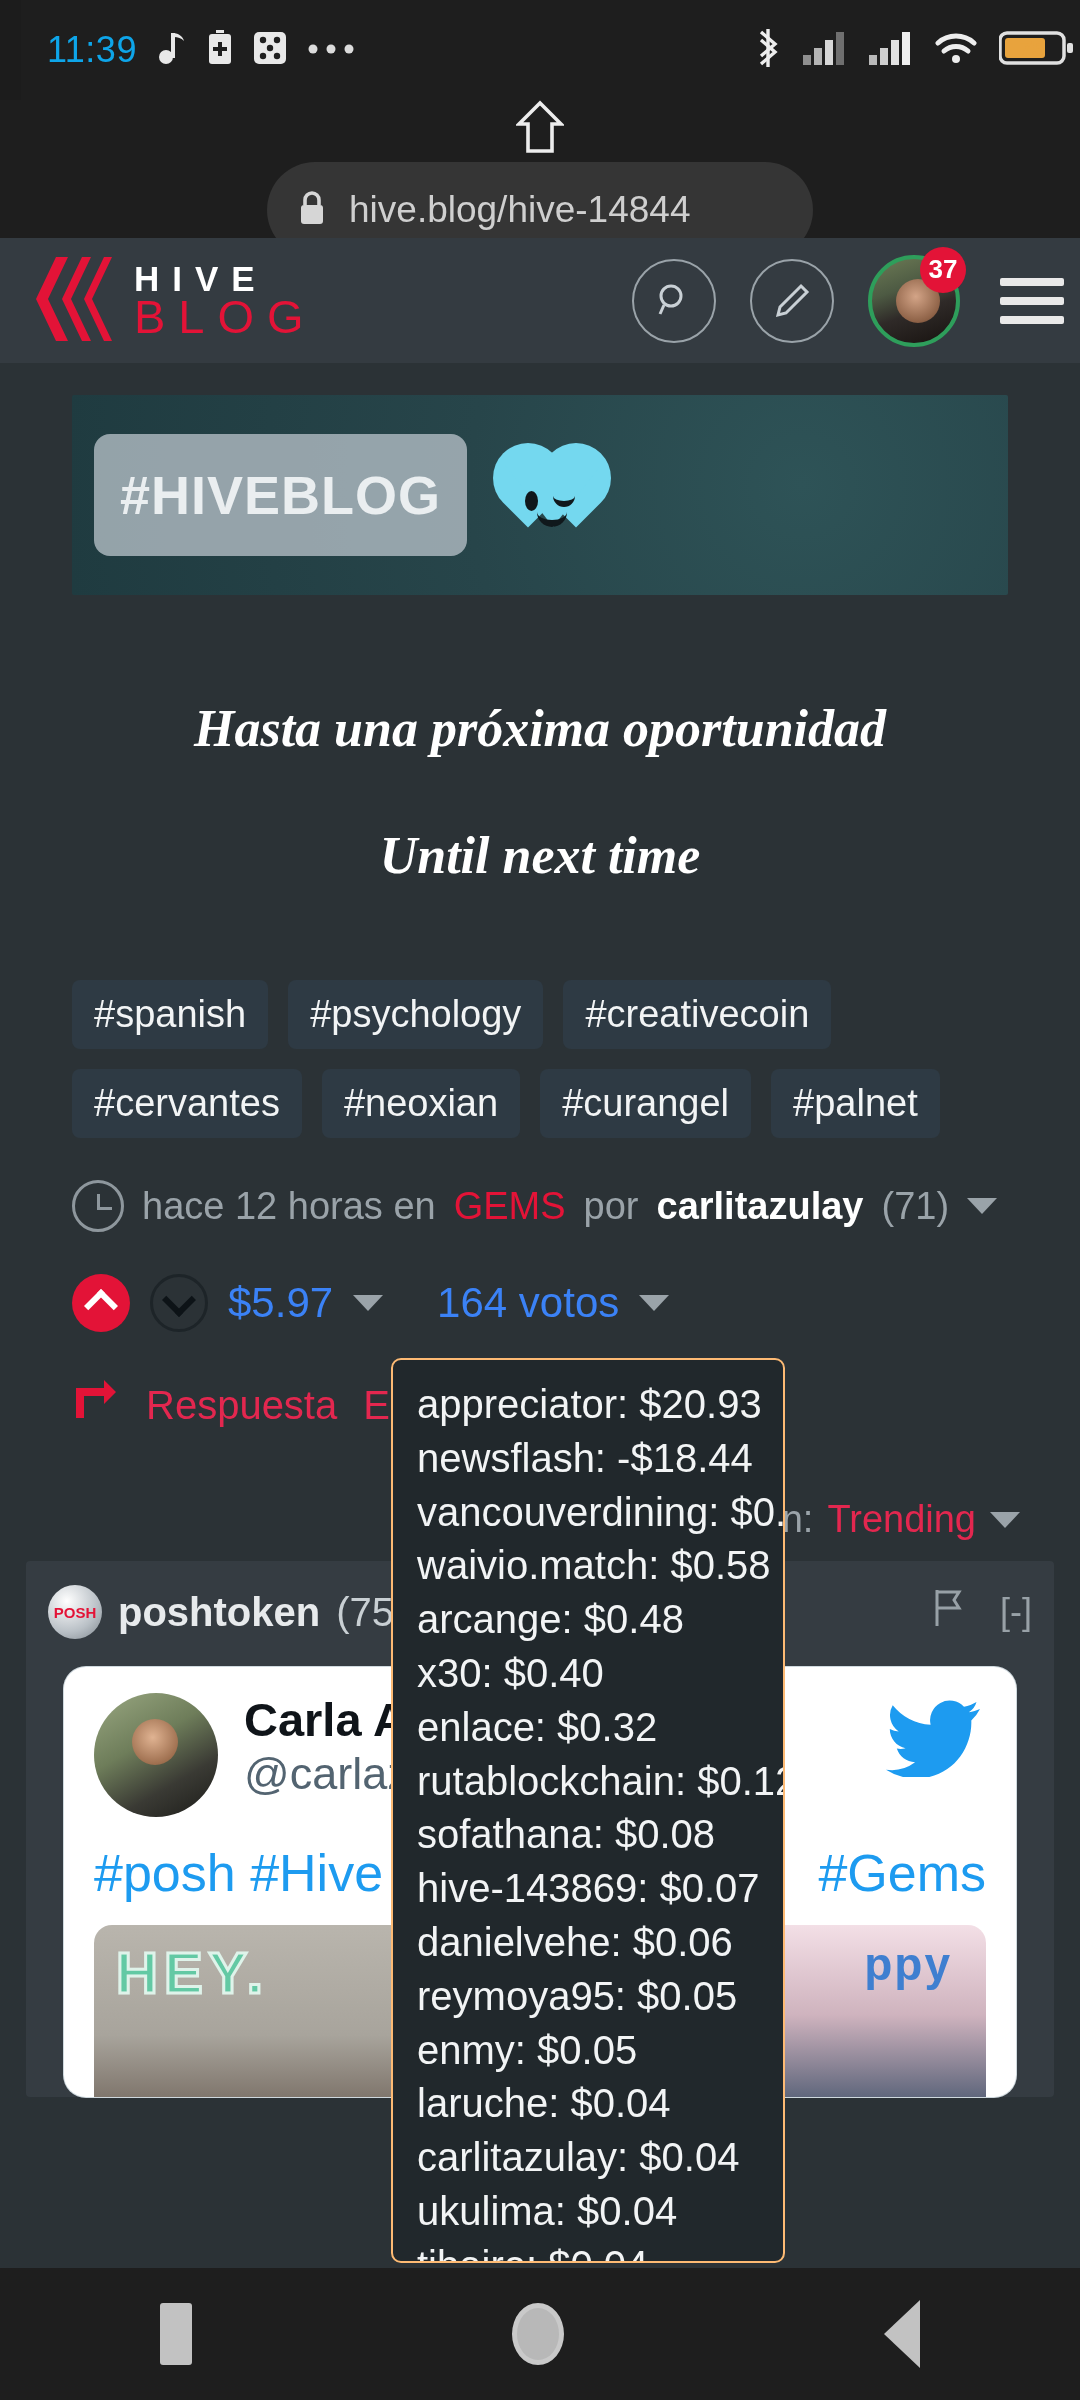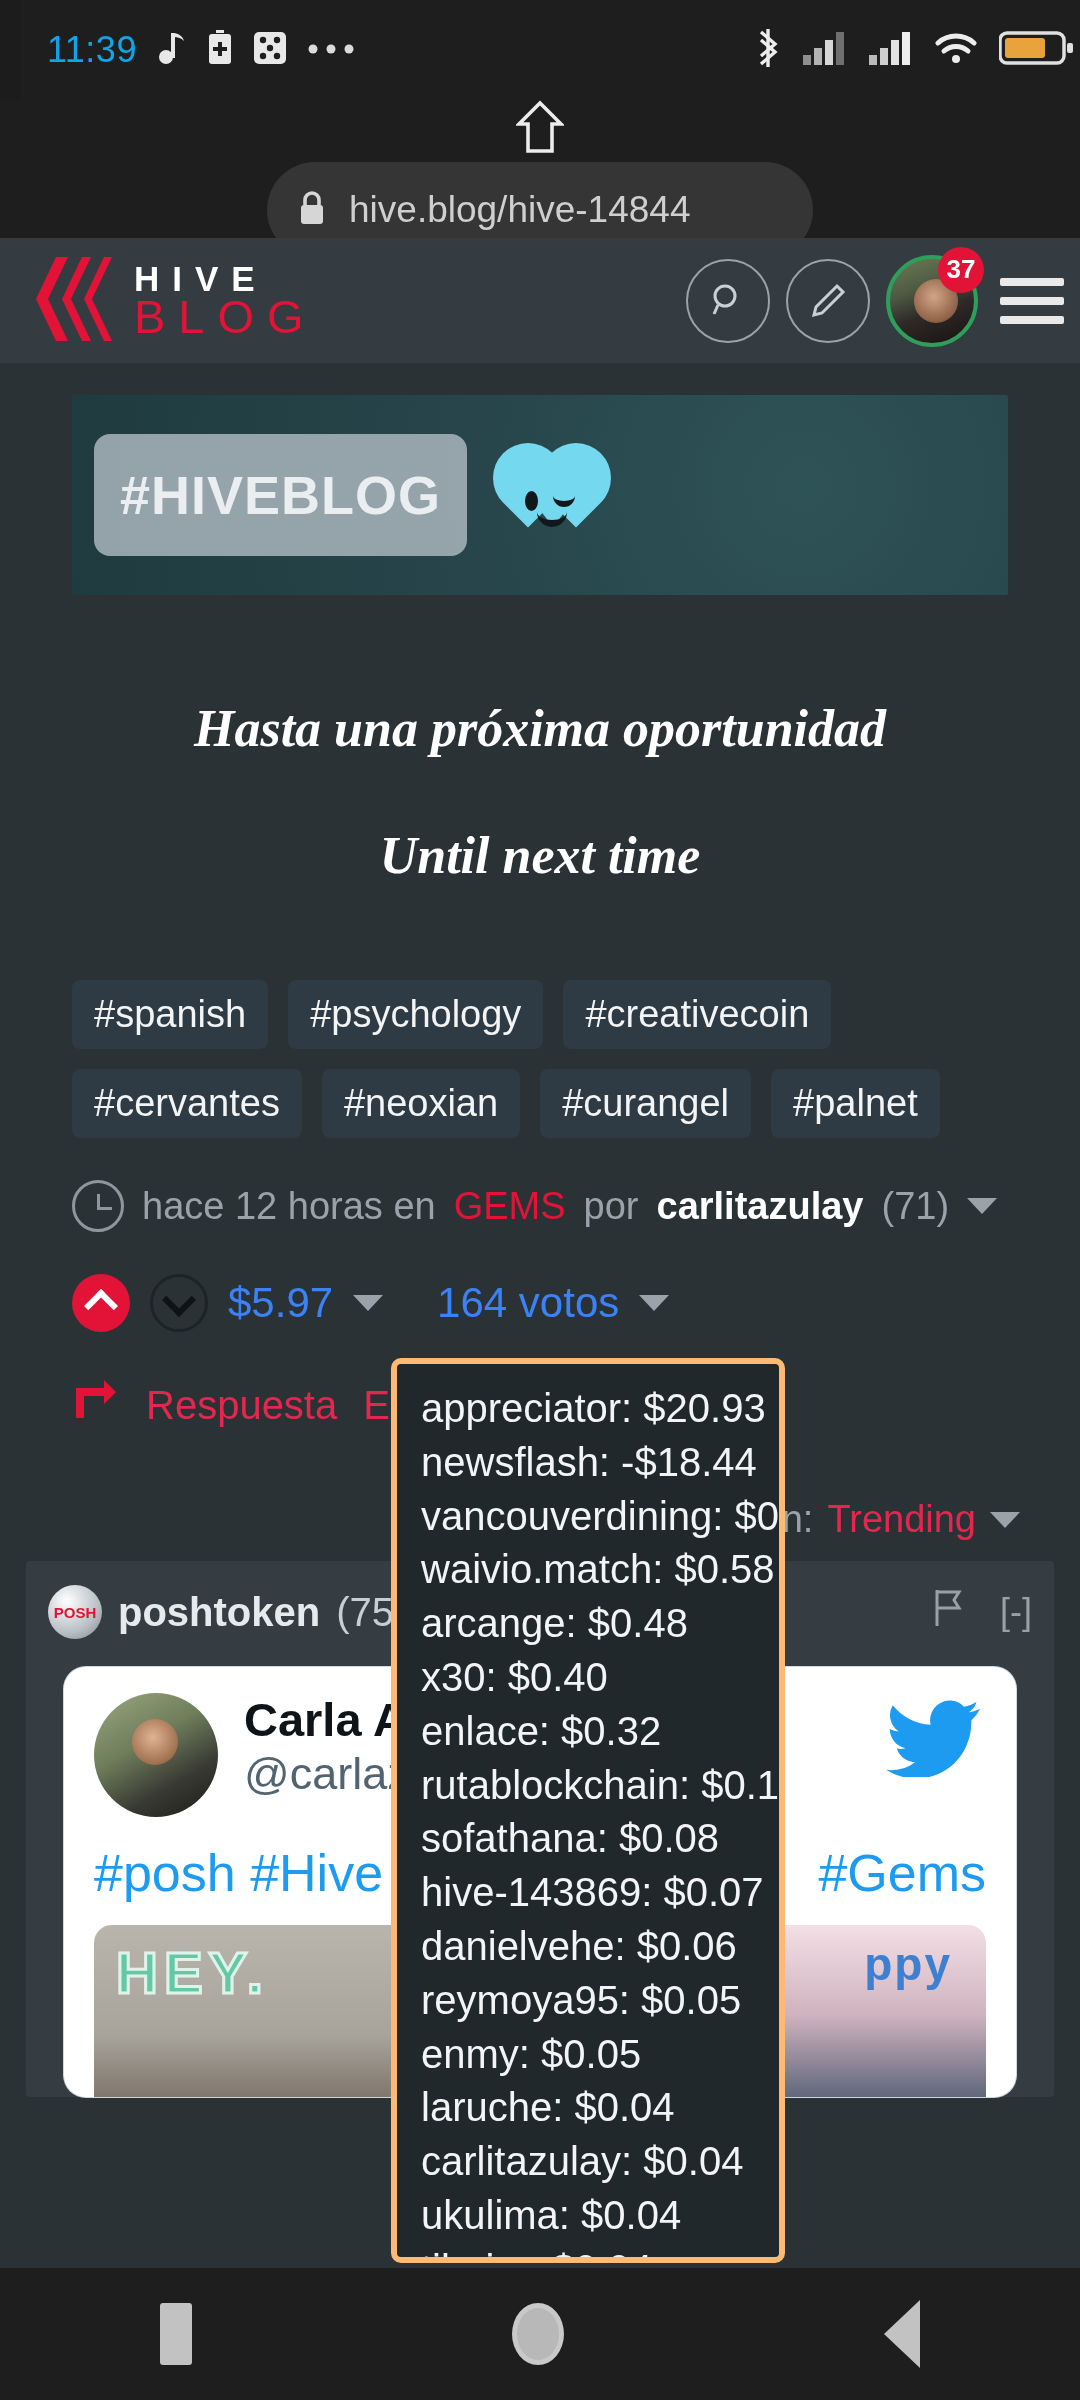--- a/index.html
+++ b/index.html
@@ -55,21 +55,21 @@
     padding:0 16px; gap:14px; position:relative;
   }
   #hive-logo{ display:flex; align-items:center; gap:14px; }
   #hive-wordmark{ line-height:.95; }
   #hive-word-hive{ color:#ffffff; font-size:35px; font-weight:bold; letter-spacing:13px; }
   #hive-word-blog{ color:#e31337; font-size:47px; letter-spacing:13px; display:block; }
   .hdr-circle{
     width:84px; height:84px; border-radius:50%; border:2px solid #9aa3a9;
     display:flex; align-items:center; justify-content:center;
   }
-  #hdr-actions{ margin-left:auto; display:flex; align-items:center; gap:16px; }
+  #hdr-actions{ margin-left:auto; display:flex; align-items:center; gap:34px; }
   #avatar-wrap{ position:relative; width:92px; height:92px; }
   #avatar{
     width:92px; height:92px; border-radius:50%; border:4px solid #2e9e5b; overflow:hidden;
     background:linear-gradient(160deg,#6d7b55 0%,#4d5a43 35%,#2f2a28 60%,#17120f 100%);
     position:relative;
   }
   #avatar:after{
     content:""; position:absolute; left:24px; top:20px; width:44px; height:44px;
     border-radius:50%; background:radial-gradient(circle at 45% 40%,#d3a487,#8e6247 70%,#4a3124);
   }
@@ -211,21 +211,21 @@
     color:#63c9a4; -webkit-text-stroke:3px #dff3ea; letter-spacing:6px;
   }
   .tw-img.b:before{
     content:"ppy"; position:absolute; right:34px; top:12px; font-size:46px; font-weight:bold;
     color:#3f7fd0; letter-spacing:2px;
   }
 
   
   #vote-tooltip{
     position:absolute; left:391px; top:1358px; width:394px; height:905px;
-    background:#21282c; border:6px solid #fdba74; border-radius:10px;
+    background:#21282c; border:2px solid #fdba74; border-radius:10px;
     padding:22px 24px 0 24px; overflow:hidden; z-index:50;
   }
   .tt-row{ color:#f2f4f5; font-size:40px; line-height:1.12; margin-bottom:9px; white-space:nowrap; }
 
   
   #nav-bar{
     position:absolute; left:0; top:2268px; width:1080px; height:132px; background:#1e1e1e;
     display:flex; align-items:center; justify-content:space-around;
   }
   #nav-recents{ width:32px; height:62px; background:#c2c2c2; border-radius:3px; }

